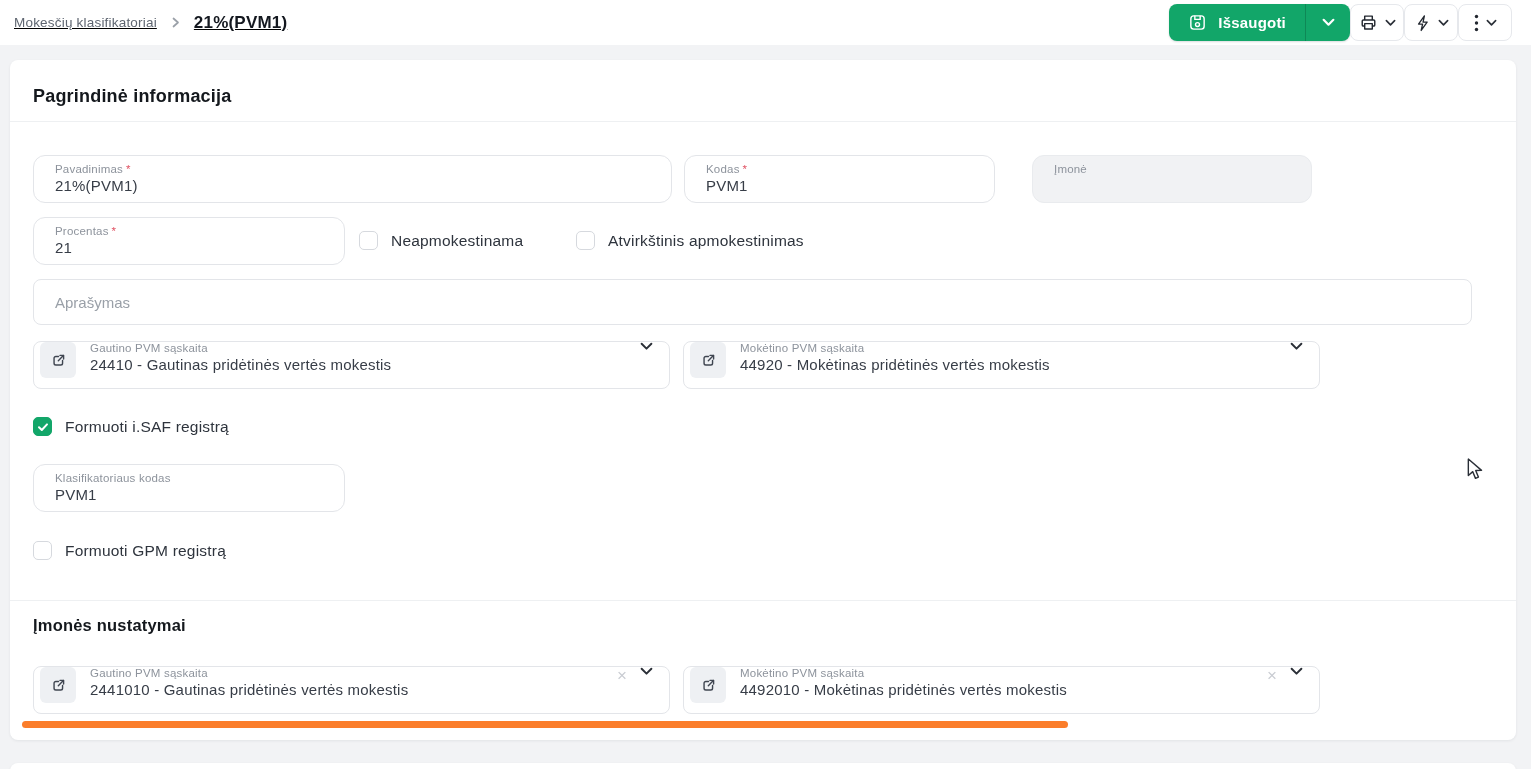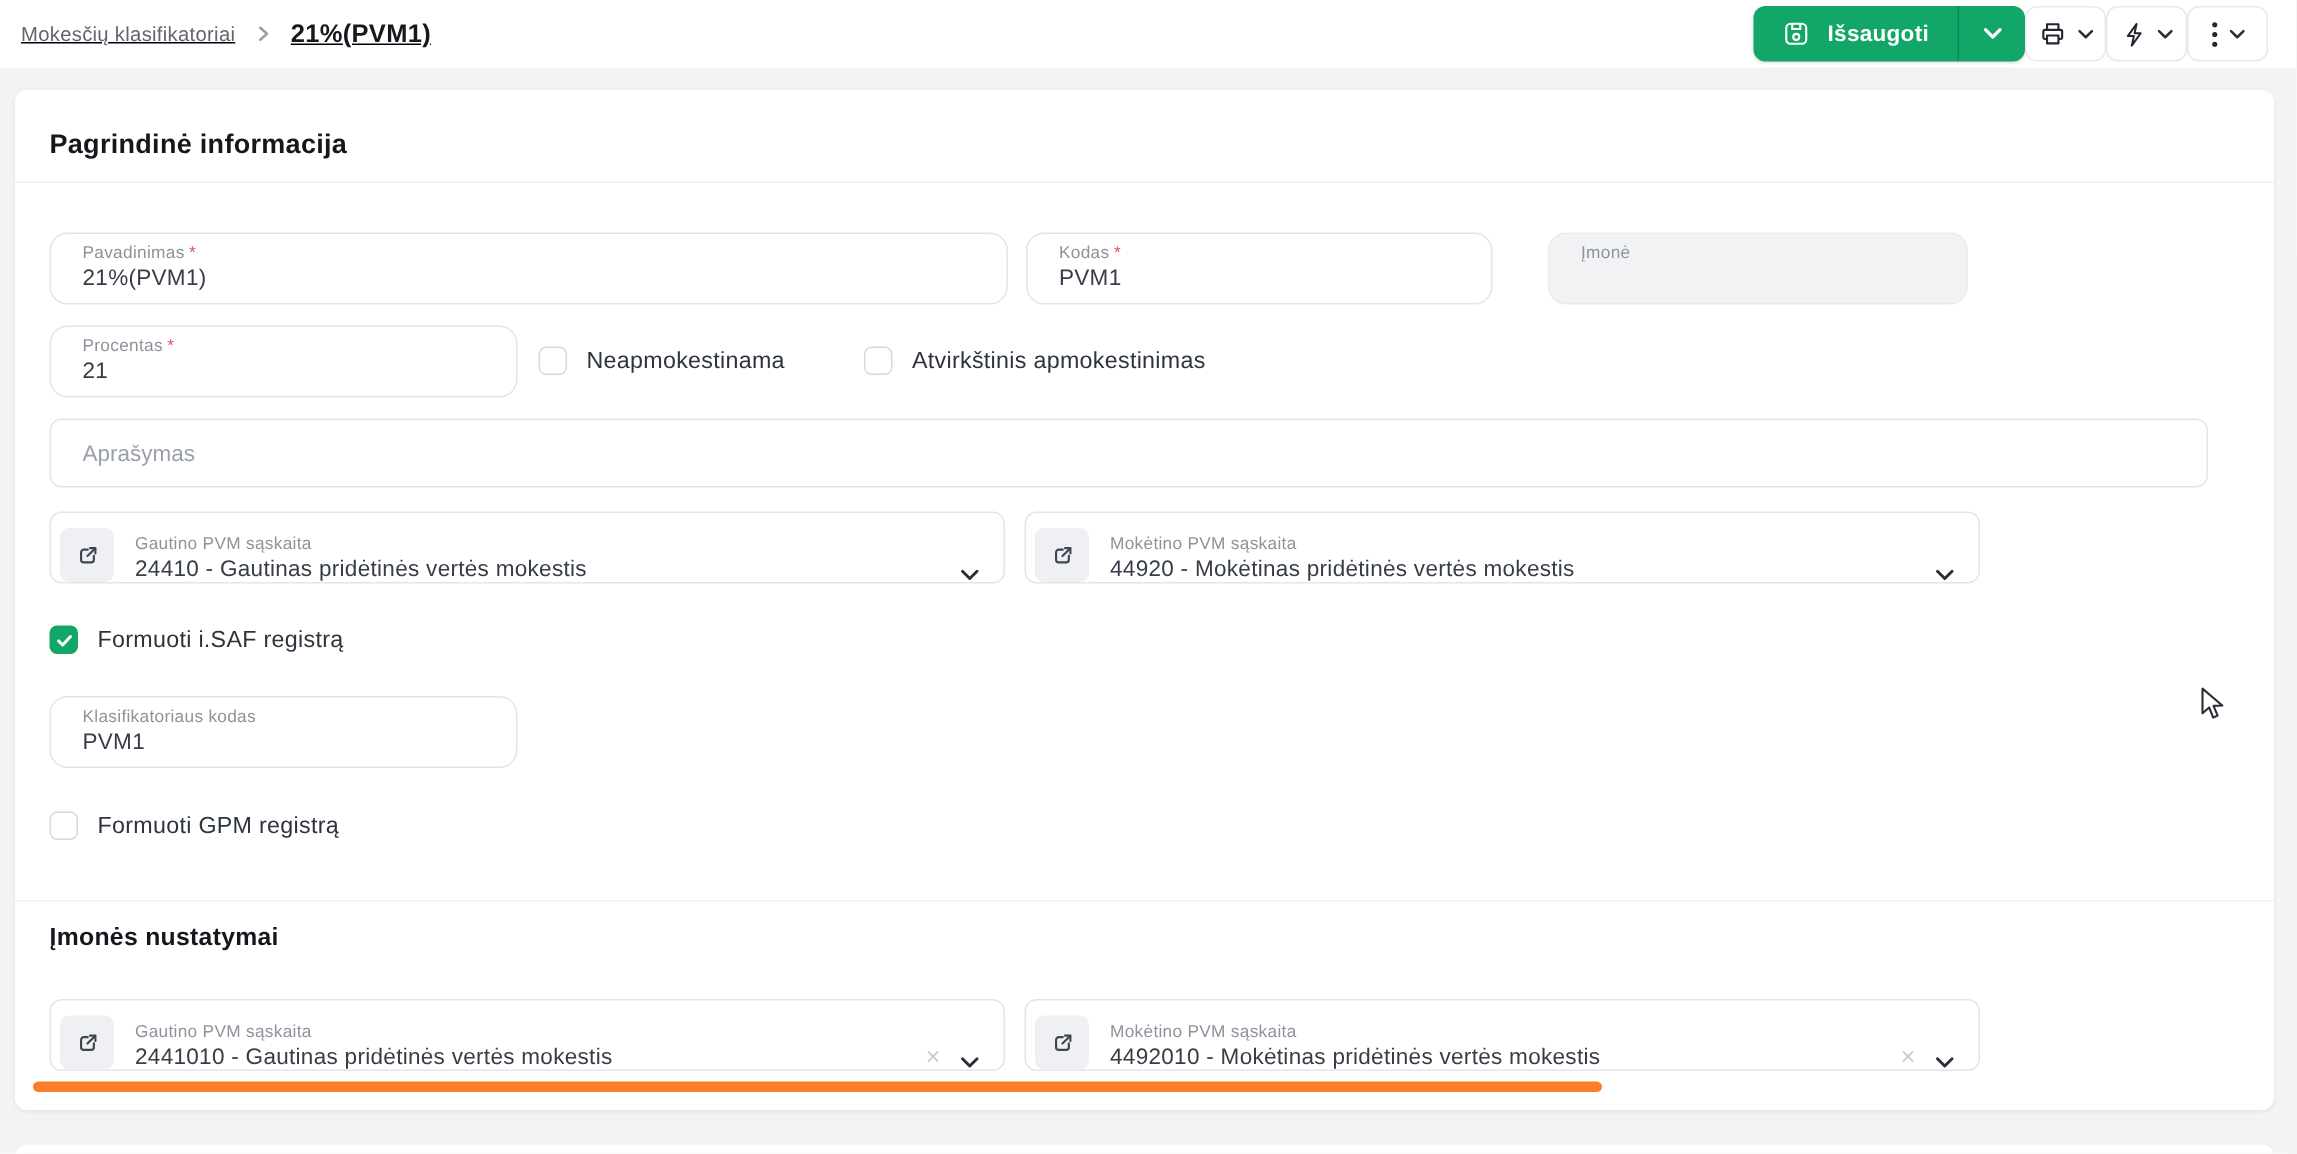--- a/index.html
+++ b/index.html
@@ -43,21 +43,21 @@
   .lbl { font-size:11.5px; color:#8d939c; letter-spacing:.2px; }
   .fld .lbl { margin:7px 0 0 21px; }
   .fld .val { font-size:15px; color:#373d47; margin:2px 0 0 21px; letter-spacing:.2px; }
   .req { color:#e05263; margin-left:3px; font-size:11.5px; }
 
   .area { position:absolute; height:46px; border:1px solid #e3e5e9; border-radius:8px; background:#fff; display:flex; align-items:center; }
   .area input { border:none; outline:none; background:transparent; width:100%; height:100%; padding:0 21px; font-family:inherit; font-size:15px; color:#373d47; }
   .area input::placeholder { color:#9aa0a8; }
 
   
-  .dd { position:absolute; height:48px; border:1px solid #e3e5e9; border-radius:8px; background:#fff; display:flex; align-items:flex-end; cursor:pointer; }
+  .dd { position:absolute; height:48px; border:1px solid #e3e5e9; border-radius:8px; background:#fff; display:flex; align-items:flex-start; cursor:pointer; }
   .linkbtn { width:36px; height:36px; margin-left:6px; background:#eef0f3; border:none; border-radius:6px; display:flex; align-items:center; justify-content:center; cursor:pointer; color:#3f4550; flex:none; }
   .ddtext { margin-left:14px; flex:1; overflow:hidden; }
   .ddtext .val { font-size:15px; color:#373d47; margin-top:2px; letter-spacing:.2px; white-space:nowrap; }
   .dd .clear { color:#c9ccd2; font-size:17px; margin-right:13px; line-height:1; cursor:pointer; }
   .dd .chev { margin-right:16px; display:flex; color:#2a2f37; }
 
   
   .cb { position:absolute; display:flex; align-items:center; gap:13px; height:19px; cursor:pointer; }
   .cb .box { width:19px; height:19px; border:1px solid #d6d9de; border-radius:5px; background:#fff; flex:none; display:flex; align-items:center; justify-content:center; }
   .cb.checked .box { background:#12a669; border-color:#12a669; }

